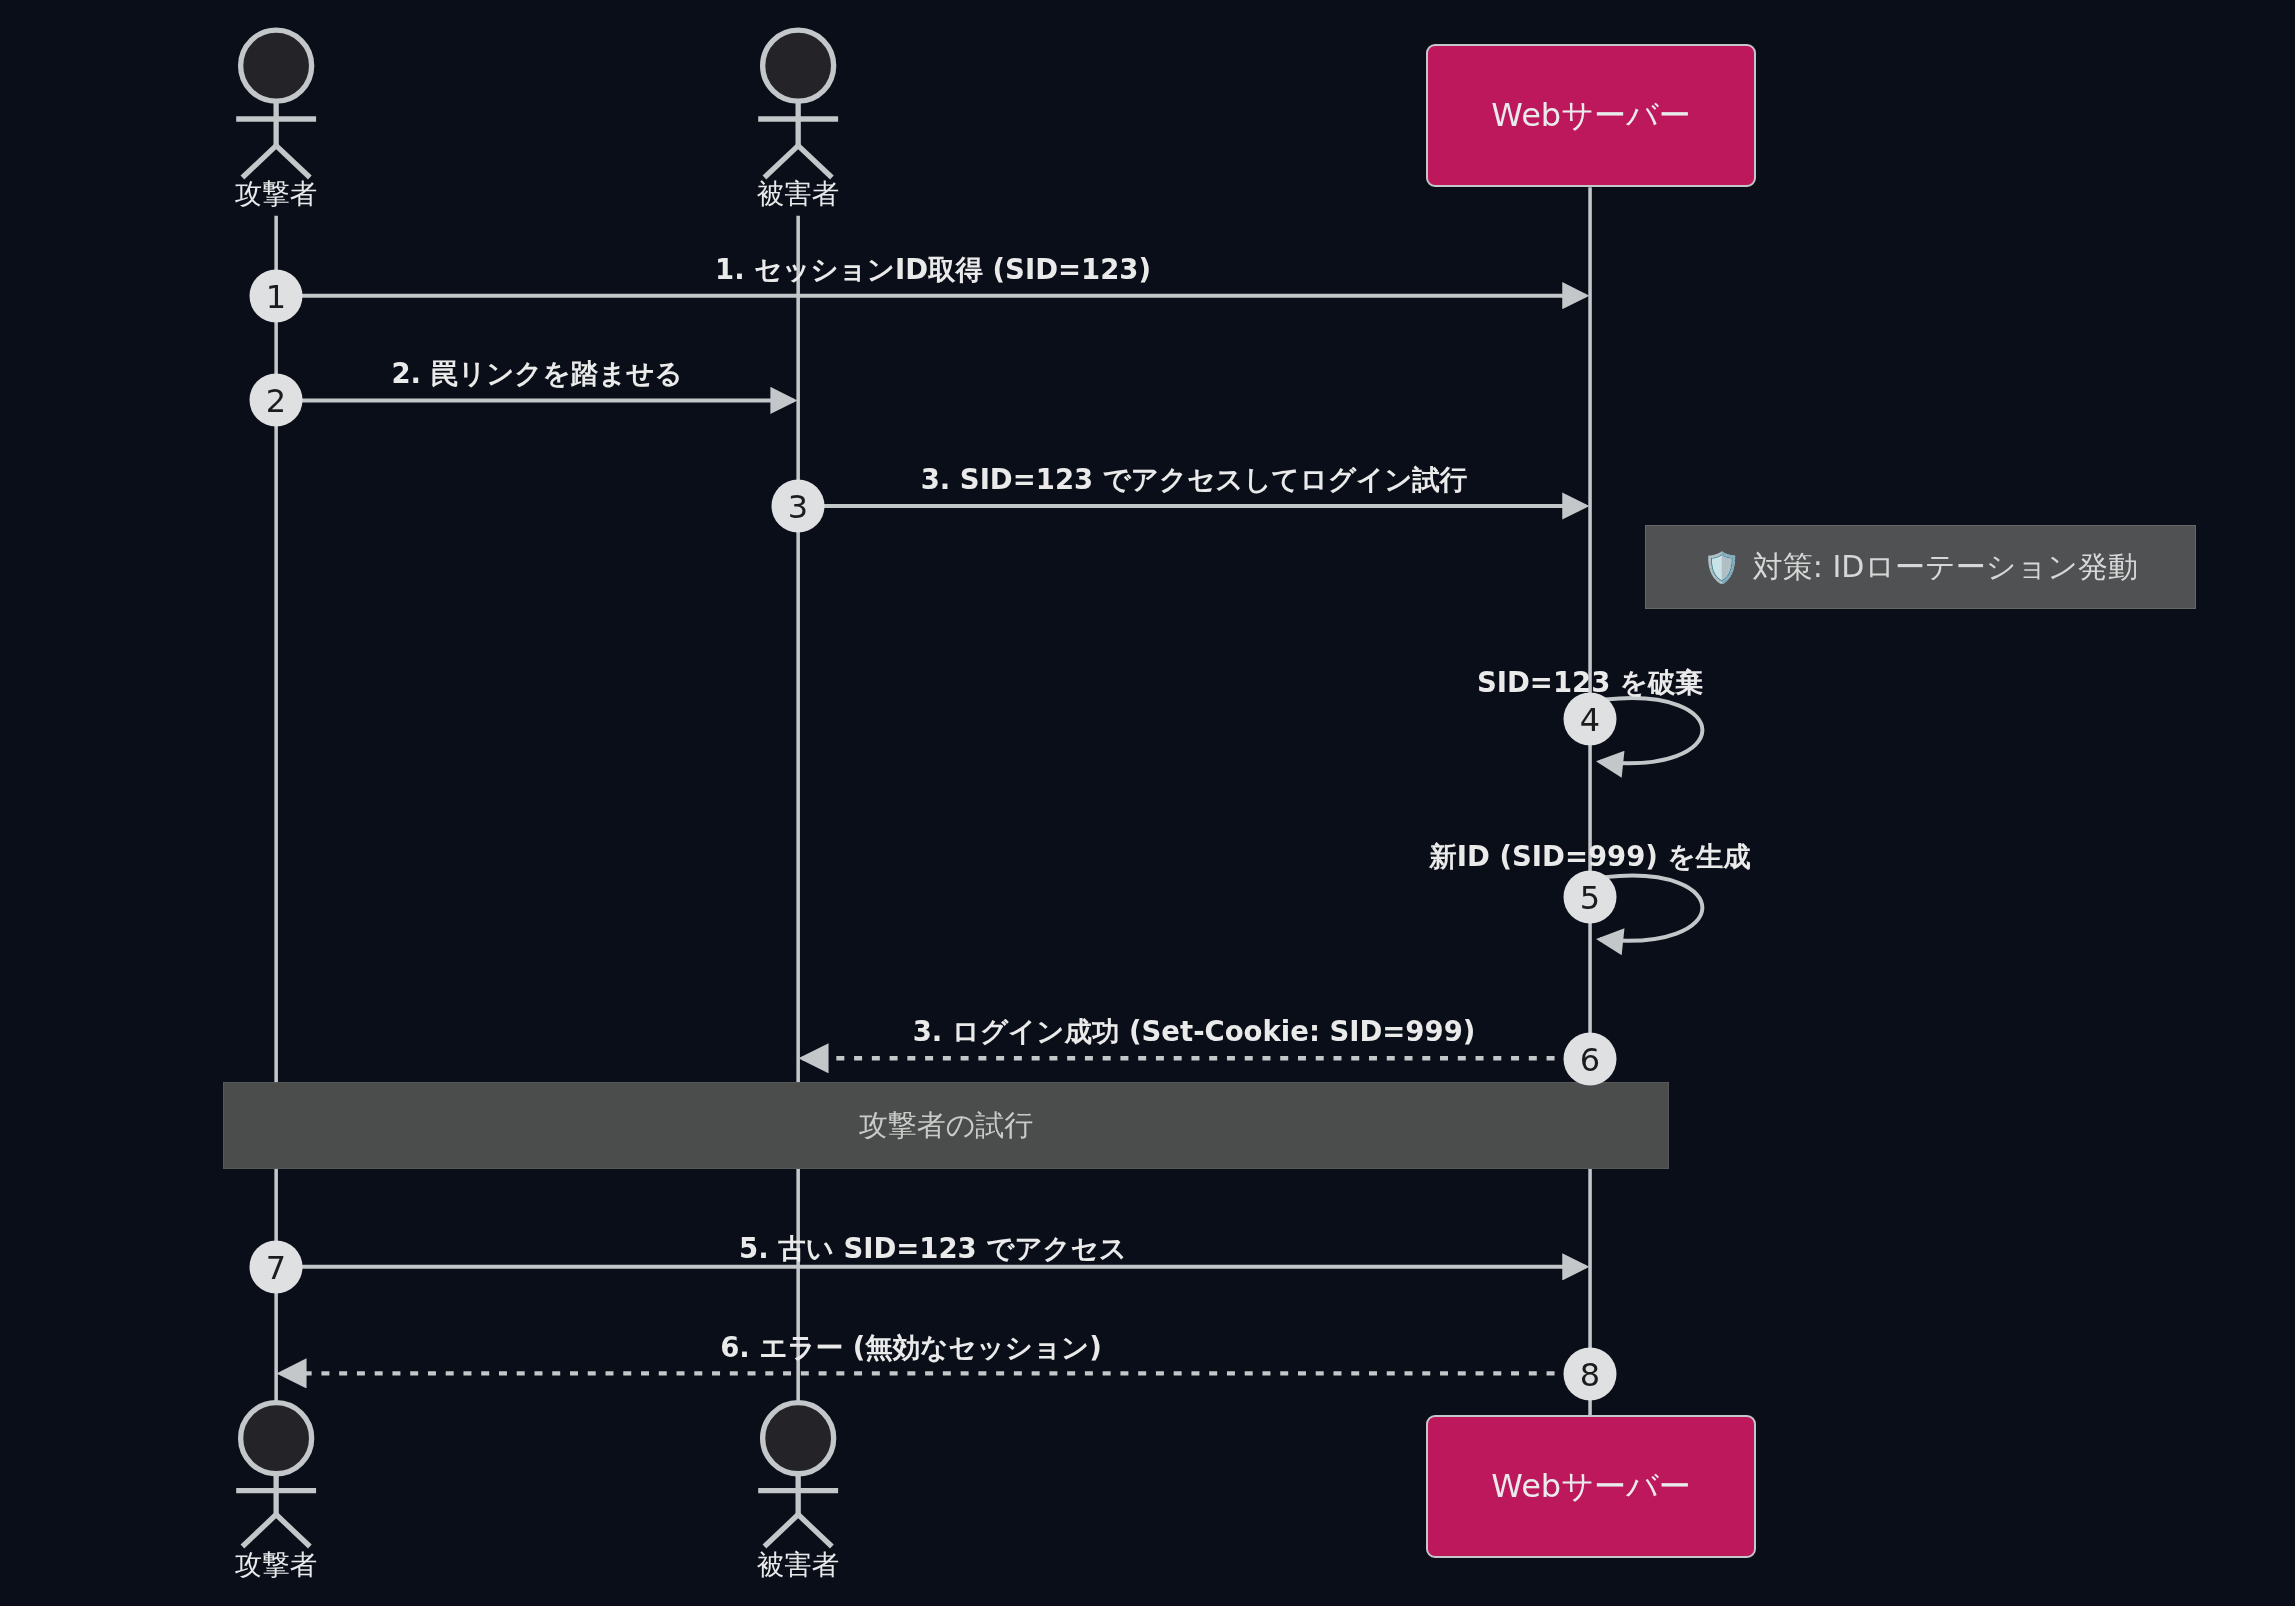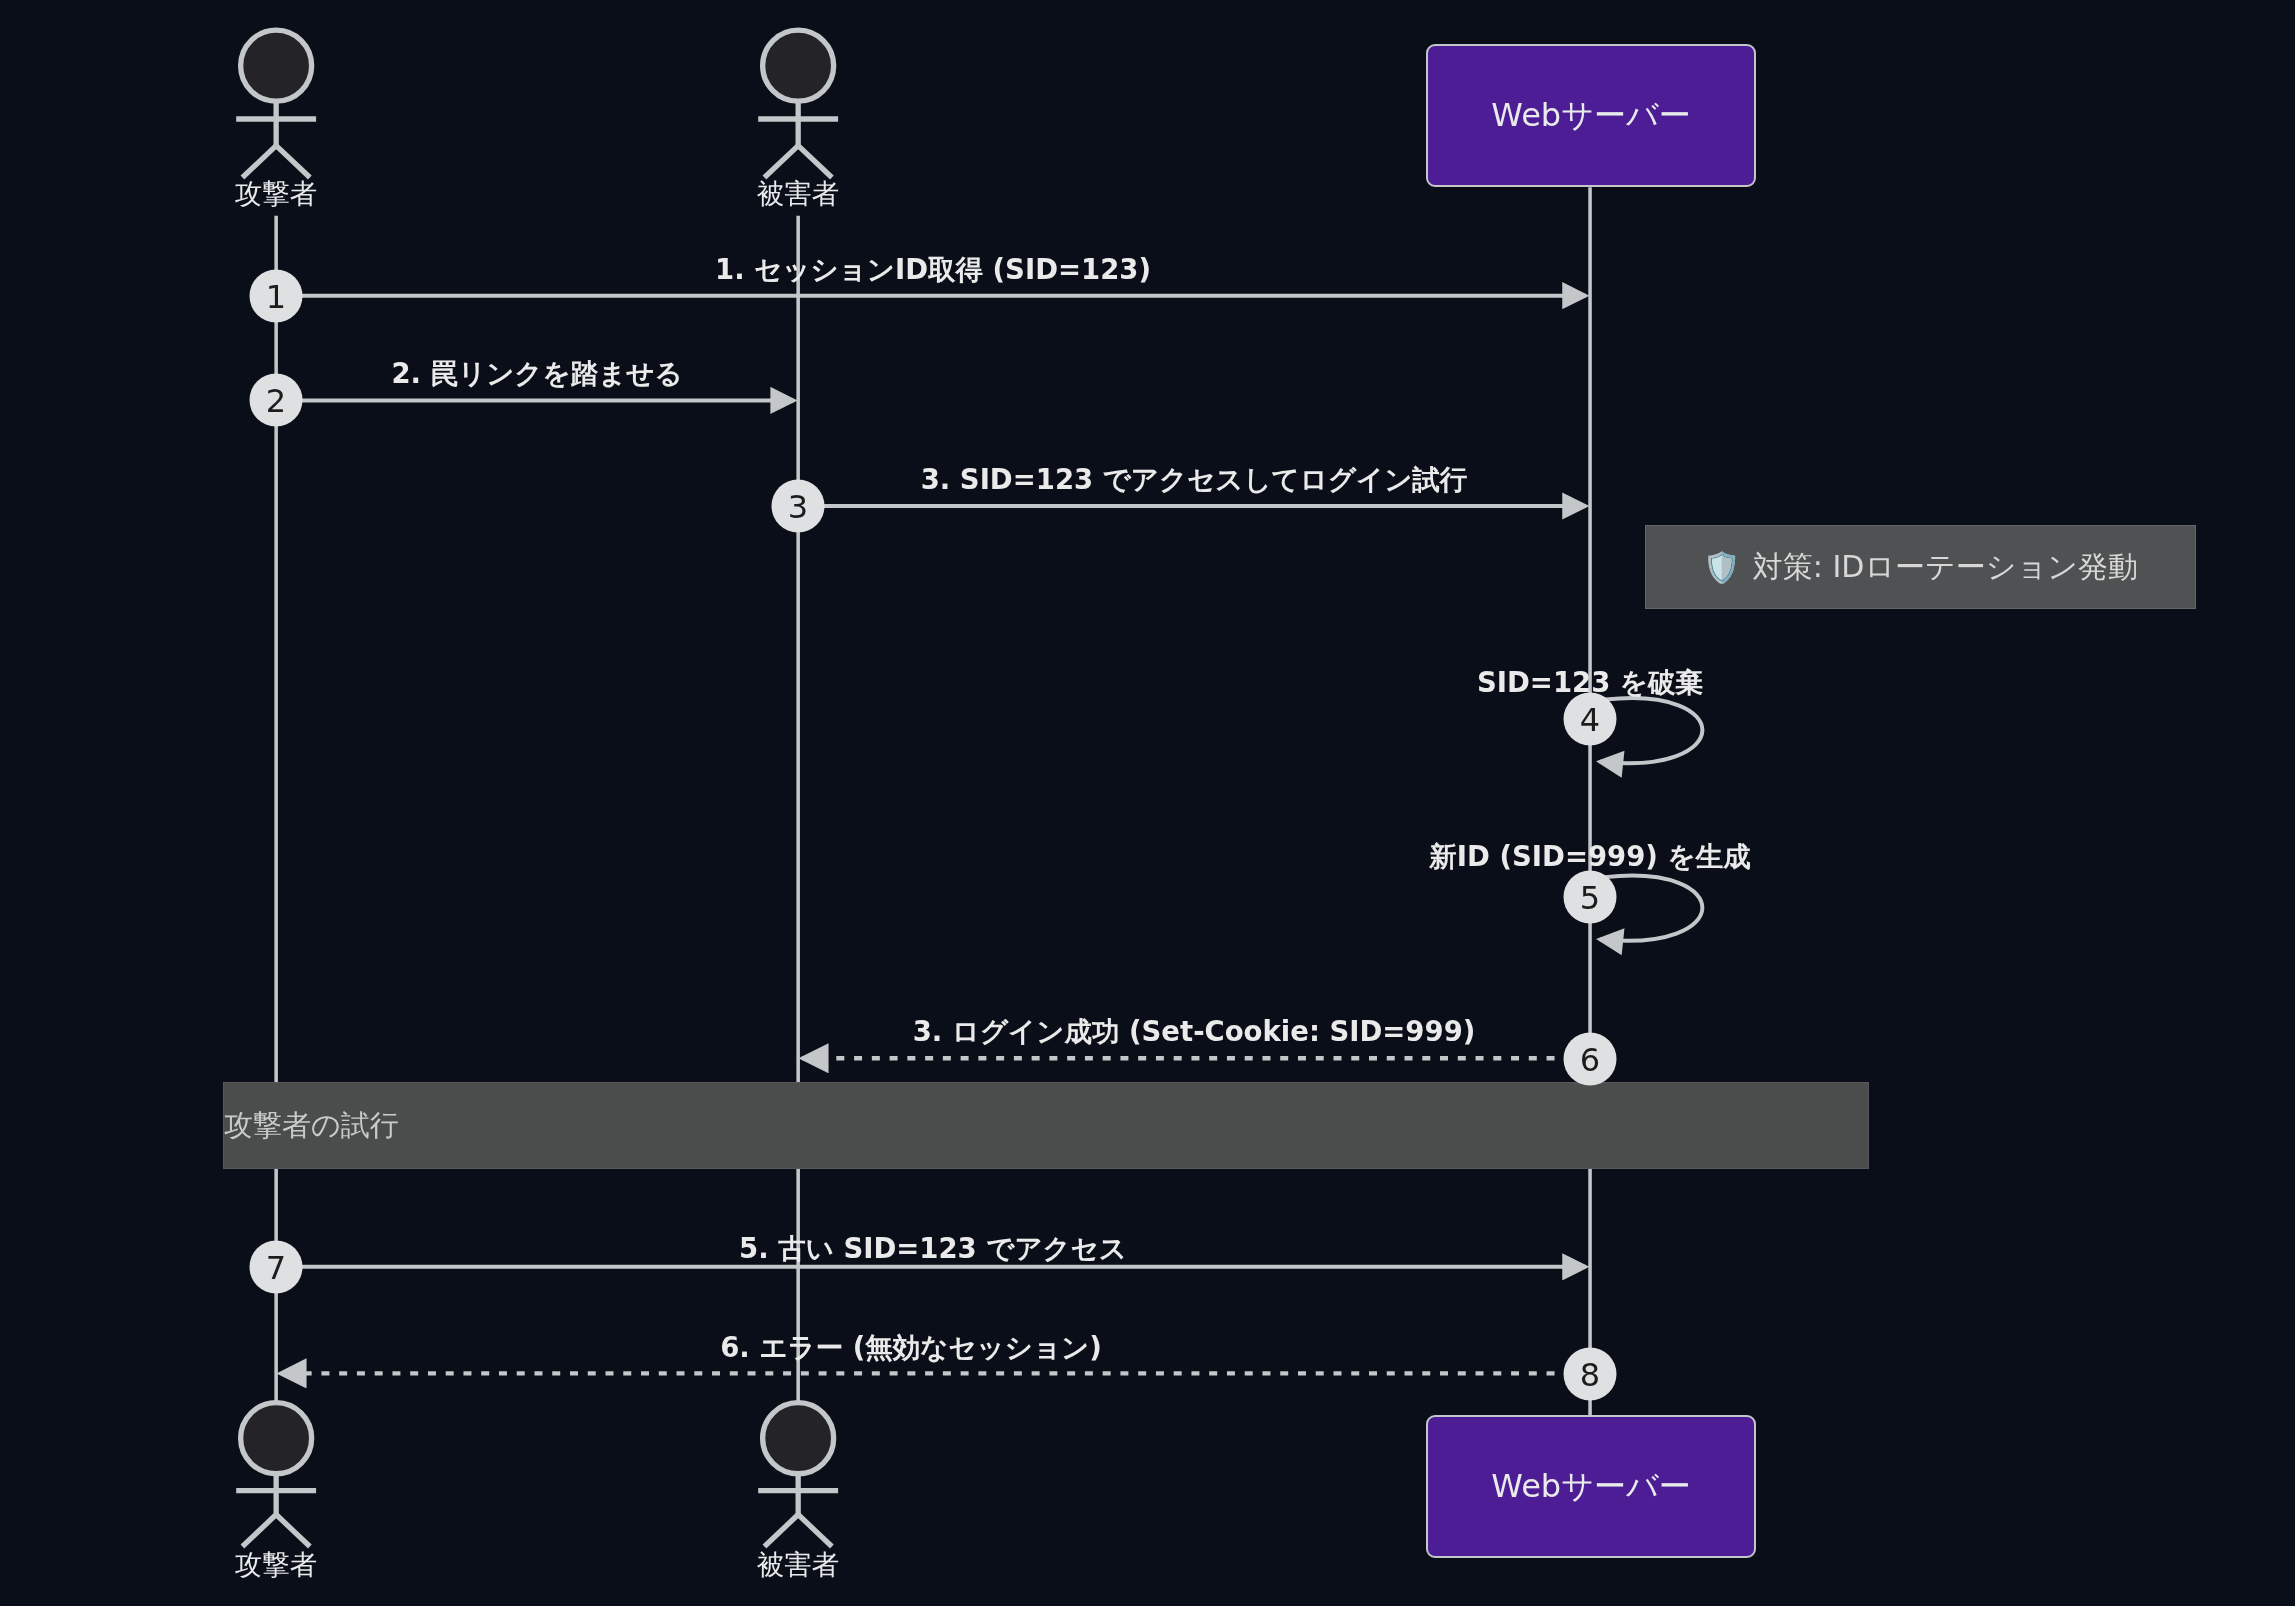--- a/index.html
+++ b/index.html
@@ -7,44 +7,44 @@
     position:relative;width:2295px;height:1606px;background:#0a0e18;overflow:hidden;
     font-family:"DejaVu Sans","Liberation Sans",sans-serif;
   }
   .stage svg{position:absolute;left:0;top:0;}
   .abs{position:absolute;}
   .actor-label{
     height:39px;line-height:39px;font-size:27.5px;color:#e7e9ea;
     transform:translateX(-50%);white-space:nowrap;text-align:center;
   }
   .server-box{
-    left:1426px;width:330px;height:143px;background:#4c1d95;
+    left:1426px;width:330px;height:143px;background:#be185d;
     border:2.7px solid #c3c7ca;border-radius:9px;
     display:flex;align-items:center;justify-content:center;
     font-size:32px;color:#e9eaeb;box-sizing:border-box;white-space:nowrap;
   }
   .msg-label{
     height:39px;line-height:39px;font-size:27.5px;font-weight:600;color:#eaeaea;
     transform:translateX(-50%);white-space:nowrap;text-align:center;
   }
   .badge{
     width:53px;height:53px;border-radius:50%;background:#dfe0e1;color:#1c1c1c;
     font-size:32px;display:flex;align-items:center;justify-content:center;
     transform:translate(-50%,-50%);
   }
   .note-box{
     left:1645px;top:525px;width:551px;height:84px;background:#4f5152;
     border:0.9px solid #656767;box-sizing:border-box;
     display:flex;align-items:center;justify-content:center;gap:12.4px;
     font-size:30px;color:#d6d7d6;white-space:nowrap;
   }
   .divider-band{
-    left:223px;top:1082px;width:1646px;height:87px;background:#4a4d4b;
+    left:223px;top:1082px;width:1446px;height:87px;background:#4a4d4b;
     border:1.8px solid #56585a;box-sizing:border-box;
-    display:flex;align-items:center;justify-content:flex-start;
+    display:flex;align-items:center;justify-content:center;
     font-size:29px;color:#c9cbc9;white-space:nowrap;
   }
 </style>
 </head>
 <body>
 
 <div class="stage">
 
   <svg width="2295" height="1606" viewBox="0 0 2585 1809">
     <defs>

